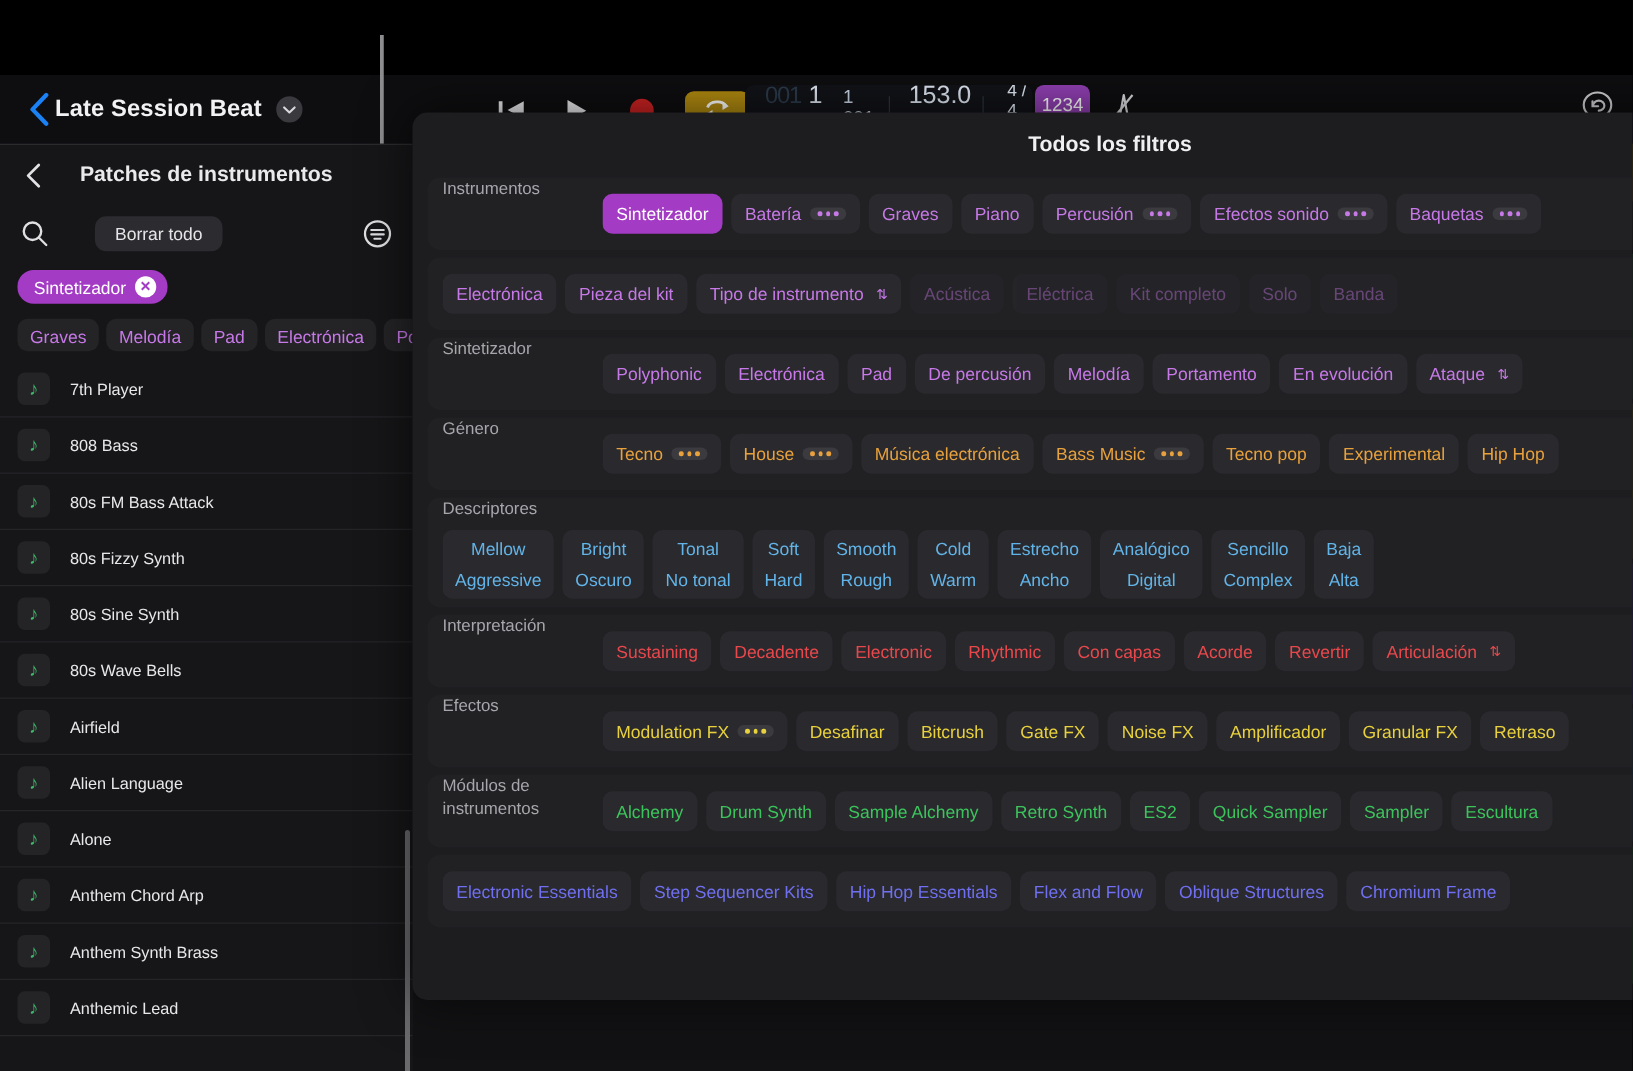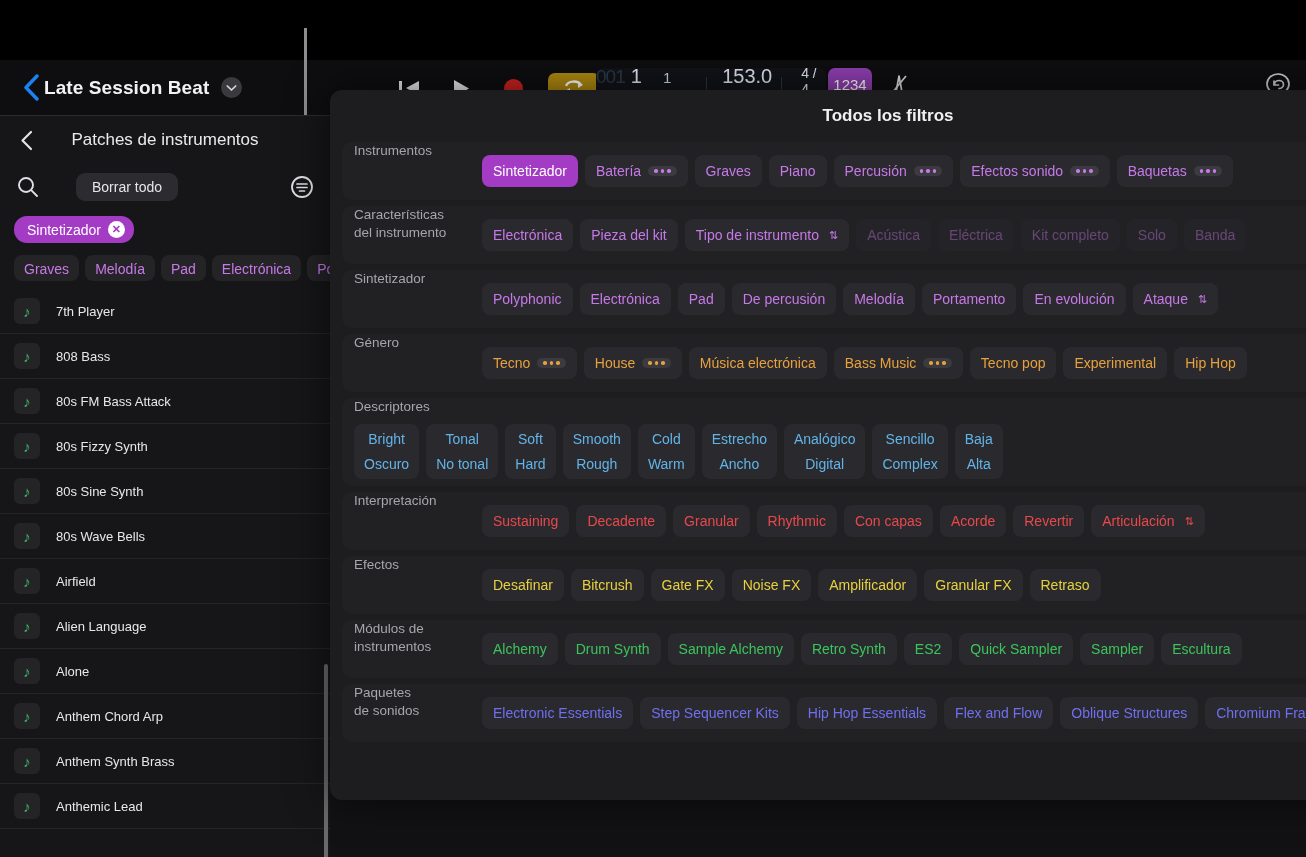--- a/index.html
+++ b/index.html
@@ -51,21 +51,21 @@
   .cycle-btn {
     width:52px;height:30px;border-radius:7px;background:#b08a10;
     display:flex;align-items:center;justify-content:center;cursor:pointer;
   }
   .lcd {
     position:absolute; left:596px; top:68px; width:230px; height:40px;
     background:#121318; border-radius:7px;
     display:flex; align-items:center; overflow:hidden;
   }
   .lcd-inner { display:flex; align-items:baseline; color:#dfe6f2; font-family:"Liberation Sans", sans-serif; }
-  .lcd-dim { color:#2b3a4a; font-size:19px; padding-left:0; letter-spacing:-1px;}
+  .lcd-dim { color:#2b3a4a; font-size:19px; padding-left:16px; letter-spacing:-1px;}
   .lcd-big { font-size:20px; font-weight:400; margin-left:6px; }
   .lcd-sm  { font-size:15px; margin-left:7px; color:#c9d6e6; }
   .lcd-div { width:1px; height:22px; background:#2c3240; margin:0 9px; align-self:center; }
   .lcd-sig { font-size:14px; color:#e3eaf5; margin-left:10px; position:relative; top:-5px;}
   .count-btn {
     position:absolute; left:828px; top:68px; width:44px;height:32px;border-radius:7px;
     background:#8f3fb0; display:flex;align-items:center;justify-content:center;cursor:pointer;
     color:#fff; font-size:15px;
   }
   .metro { position:absolute; left:884px; top:68px; width:30px;height:32px; display:flex;align-items:center;justify-content:center;cursor:pointer;}
@@ -85,21 +85,21 @@
   .browser {
     position:absolute; left:0px; top:115px; width:330px; height:742px;
     background:#161618; border-top:1px solid #2b2b2e;
   }
   .browser-head {
     height:48px; display:flex; align-items:center; position:relative;
   }
   .browser-back { margin-left:20px; cursor:pointer; display:flex;align-items:center; }
   .browser-title {
     position:absolute; left:0; right:0; text-align:center;
-    color:#eaeaec; font-size:17px; font-weight:400; pointer-events:none;
+    color:#eaeaec; font-size:17px; font-weight:700; pointer-events:none;
   }
   .search-row {
     height:46px; display:flex; align-items:center; position:relative; padding:0 16px;
   }
   .search-icon { width:24px;height:24px;cursor:pointer; }
   .clear-all {
     margin-left:36px; background:#2c2c30; color:#e6e6e8;
     border-radius:9px; padding:6px 16px; font-size:14px; cursor:pointer;
   }
   .list-icon {
@@ -444,21 +444,20 @@
               <span class="dots">
                 <i style="background: rgb(199, 121, 232);"></i>
                 <i style="background: rgb(199, 121, 232);"></i>
                 <i style="background: rgb(199, 121, 232);"></i>
               </span>
             </div>
           </div>
           <div class="rowchev">›</div>
         </div>
         <div class="frow">
-          <div class="flabel">Características<br>del instrumento</div>
           <div class="fpills">
             <div class="pill c-purple">
               <span>Electrónica</span>
             </div>
             <div class="pill c-purple">
               <span>Pieza del kit</span>
             </div>
             <div class="pill c-purple">
               <span>Tipo de instrumento</span>
               <span class="caret">⇅</span>
@@ -551,20 +550,24 @@
             <div class="pill c-orange">
               <span>Hip Hop</span>
             </div>
           </div>
           <div class="rowchev">›</div>
         </div>
         <div class="frow tall">
           <div class="flabel">Descriptores</div>
           <div class="fpills">
             <div class="pill-2 c-blue">
+              <span>Mellow</span>
+              <span>Aggressive</span>
+            </div>
+            <div class="pill-2 c-blue">
               <span>Bright</span>
               <span>Oscuro</span>
             </div>
             <div class="pill-2 c-blue">
               <span>Tonal</span>
               <span>No tonal</span>
             </div>
             <div class="pill-2 c-blue">
               <span>Soft</span>
               <span>Hard</span>
@@ -599,21 +602,21 @@
         <div class="frow">
           <div class="flabel">Interpretación</div>
           <div class="fpills">
             <div class="pill c-red">
               <span>Sustaining</span>
             </div>
             <div class="pill c-red">
               <span>Decadente</span>
             </div>
             <div class="pill c-red">
-              <span>Granular</span>
+              <span>Electronic</span>
             </div>
             <div class="pill c-red">
               <span>Rhythmic</span>
             </div>
             <div class="pill c-red">
               <span>Con capas</span>
             </div>
             <div class="pill c-red">
               <span>Acorde</span>
             </div>
@@ -624,20 +627,28 @@
               <span>Articulación</span>
               <span class="caret">⇅</span>
             </div>
           </div>
           <div class="rowchev">›</div>
         </div>
         <div class="frow">
           <div class="flabel">Efectos</div>
           <div class="fpills">
             <div class="pill c-yellow">
+              <span>Modulation FX</span>
+              <span class="dots">
+                <i style="background: rgb(232, 209, 60);"></i>
+                <i style="background: rgb(232, 209, 60);"></i>
+                <i style="background: rgb(232, 209, 60);"></i>
+              </span>
+            </div>
+            <div class="pill c-yellow">
               <span>Desafinar</span>
             </div>
             <div class="pill c-yellow">
               <span>Bitcrush</span>
             </div>
             <div class="pill c-yellow">
               <span>Gate FX</span>
             </div>
             <div class="pill c-yellow">
               <span>Noise FX</span>
@@ -678,21 +689,20 @@
             <div class="pill c-green">
               <span>Sampler</span>
             </div>
             <div class="pill c-green">
               <span>Escultura</span>
             </div>
           </div>
           <div class="rowchev">›</div>
         </div>
         <div class="frow">
-          <div class="flabel">Paquetes<br>de sonidos</div>
           <div class="fpills">
             <div class="pill c-indigo">
               <span>Electronic Essentials</span>
             </div>
             <div class="pill c-indigo">
               <span>Step Sequencer Kits</span>
             </div>
             <div class="pill c-indigo">
               <span>Hip Hop Essentials</span>
             </div>

